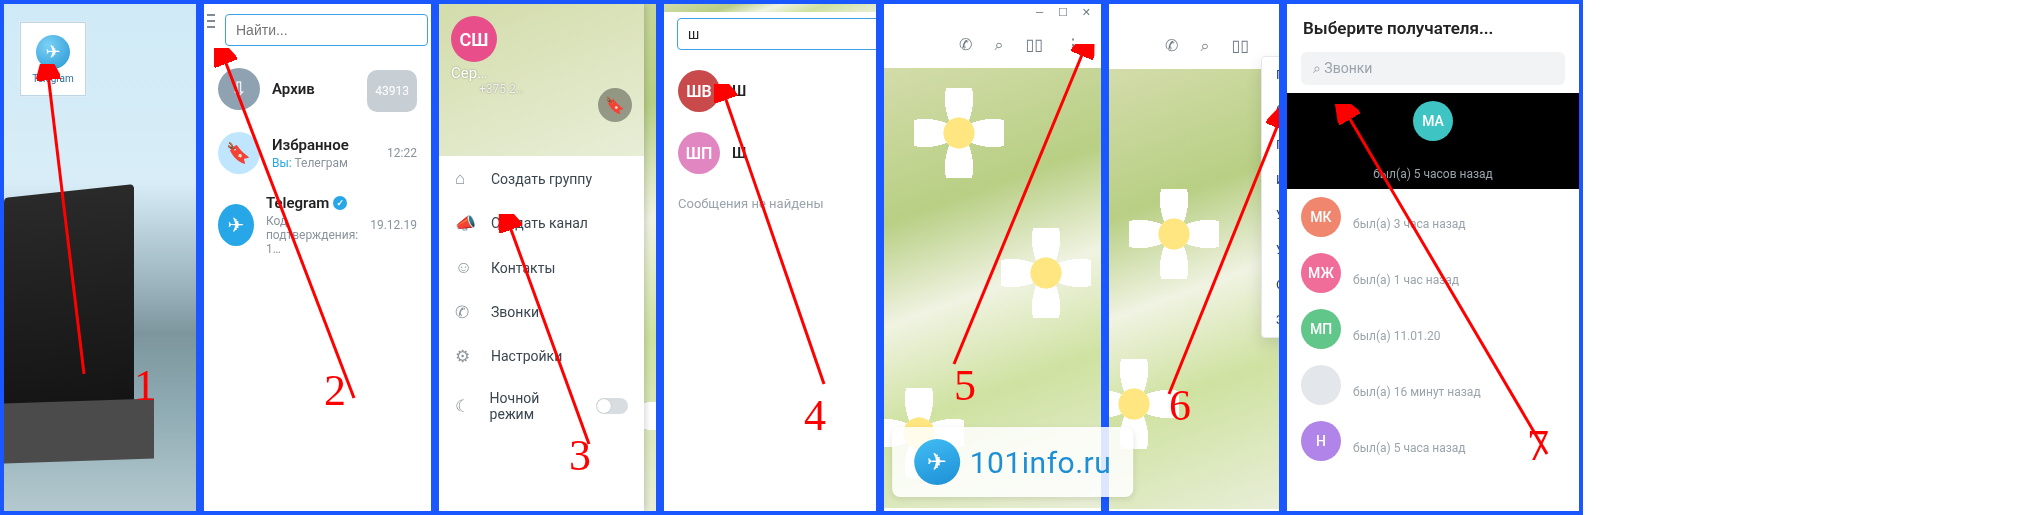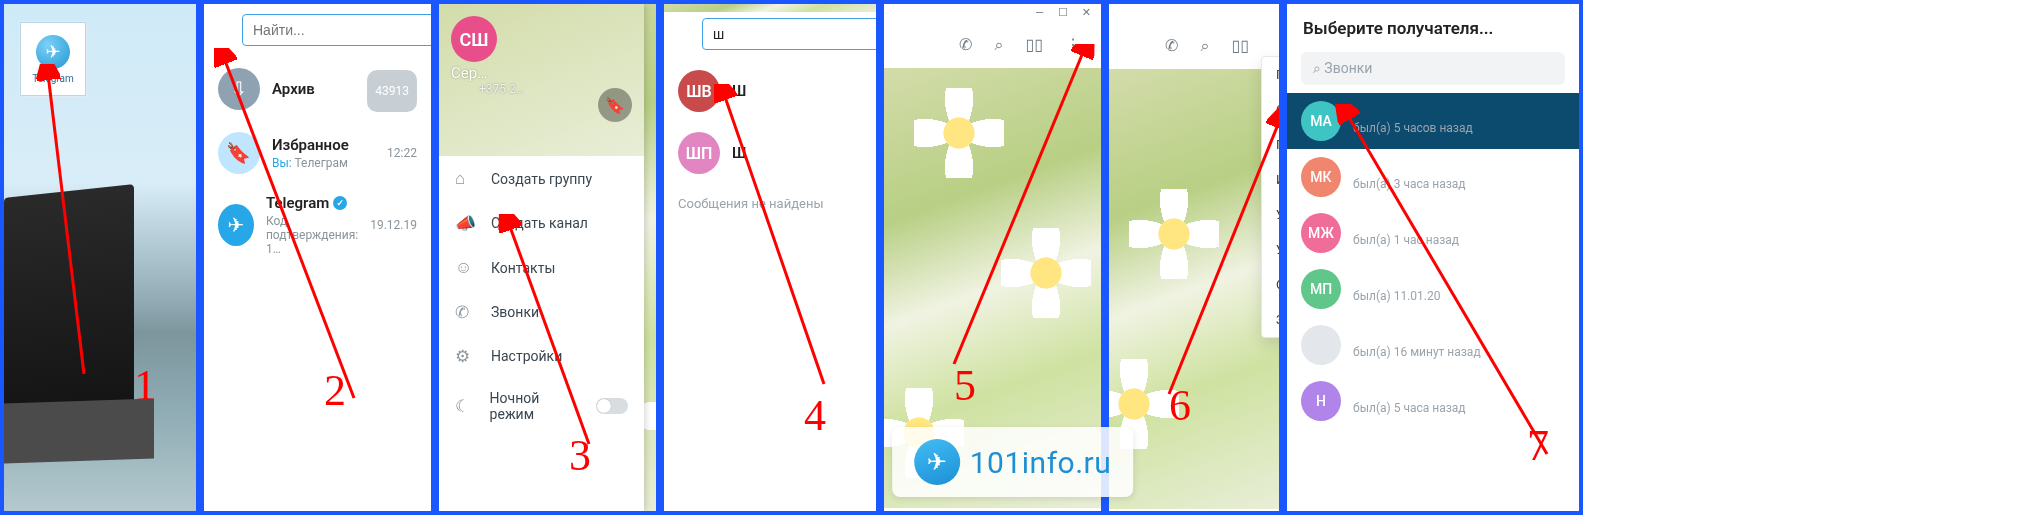--- a/index.html
+++ b/index.html
@@ -87,21 +87,21 @@
   .step-num {
     position: absolute;
     color: #ff0000;
     font-size: 44px;
     font-family: Georgia, "Times New Roman", serif;
   }
   
   .p2-head {
     display: flex;
     align-items: flex-start;
-    padding: 10px 28px;
+    padding: 10px 3px;
     gap: 10px;
   }
   .hamburger {
     width: 20px;
     display: flex;
     flex-direction: column;
     gap: 4px;
   }
   .hamburger span {
     height: 2px;
@@ -249,21 +249,21 @@
   .dlg-title { padding:14px 16px; font-size:17px; font-weight:600; color:#222; }
   .dlg-search {
     margin: 0 14px 8px;
     border-radius:6px; background:#f1f3f5;
     padding:8px 12px; font-size:14px; color:#9aa4ad;
   }
   .contact-row {
     display:flex; align-items:center; gap:12px;
     padding:8px 14px;
   }
-  .contact-row.sel { background:#0c4a6e; }
+  .contact-row.sel { background:#000000;flex-direction:column; }
   .c-avatar {
     width:40px; height:40px; border-radius:50%;
     display:flex; align-items:center; justify-content:center;
     color:#fff; font-size:14px; font-weight:500;
   }
   .c-name { font-size:14px; color:#222; min-height:14px; }
   .c-sub  { font-size:12px; color:#9aa4ad; }
   
   .watermark {
     position:absolute; bottom:18px; left:50%; transform:translateX(-50%);

